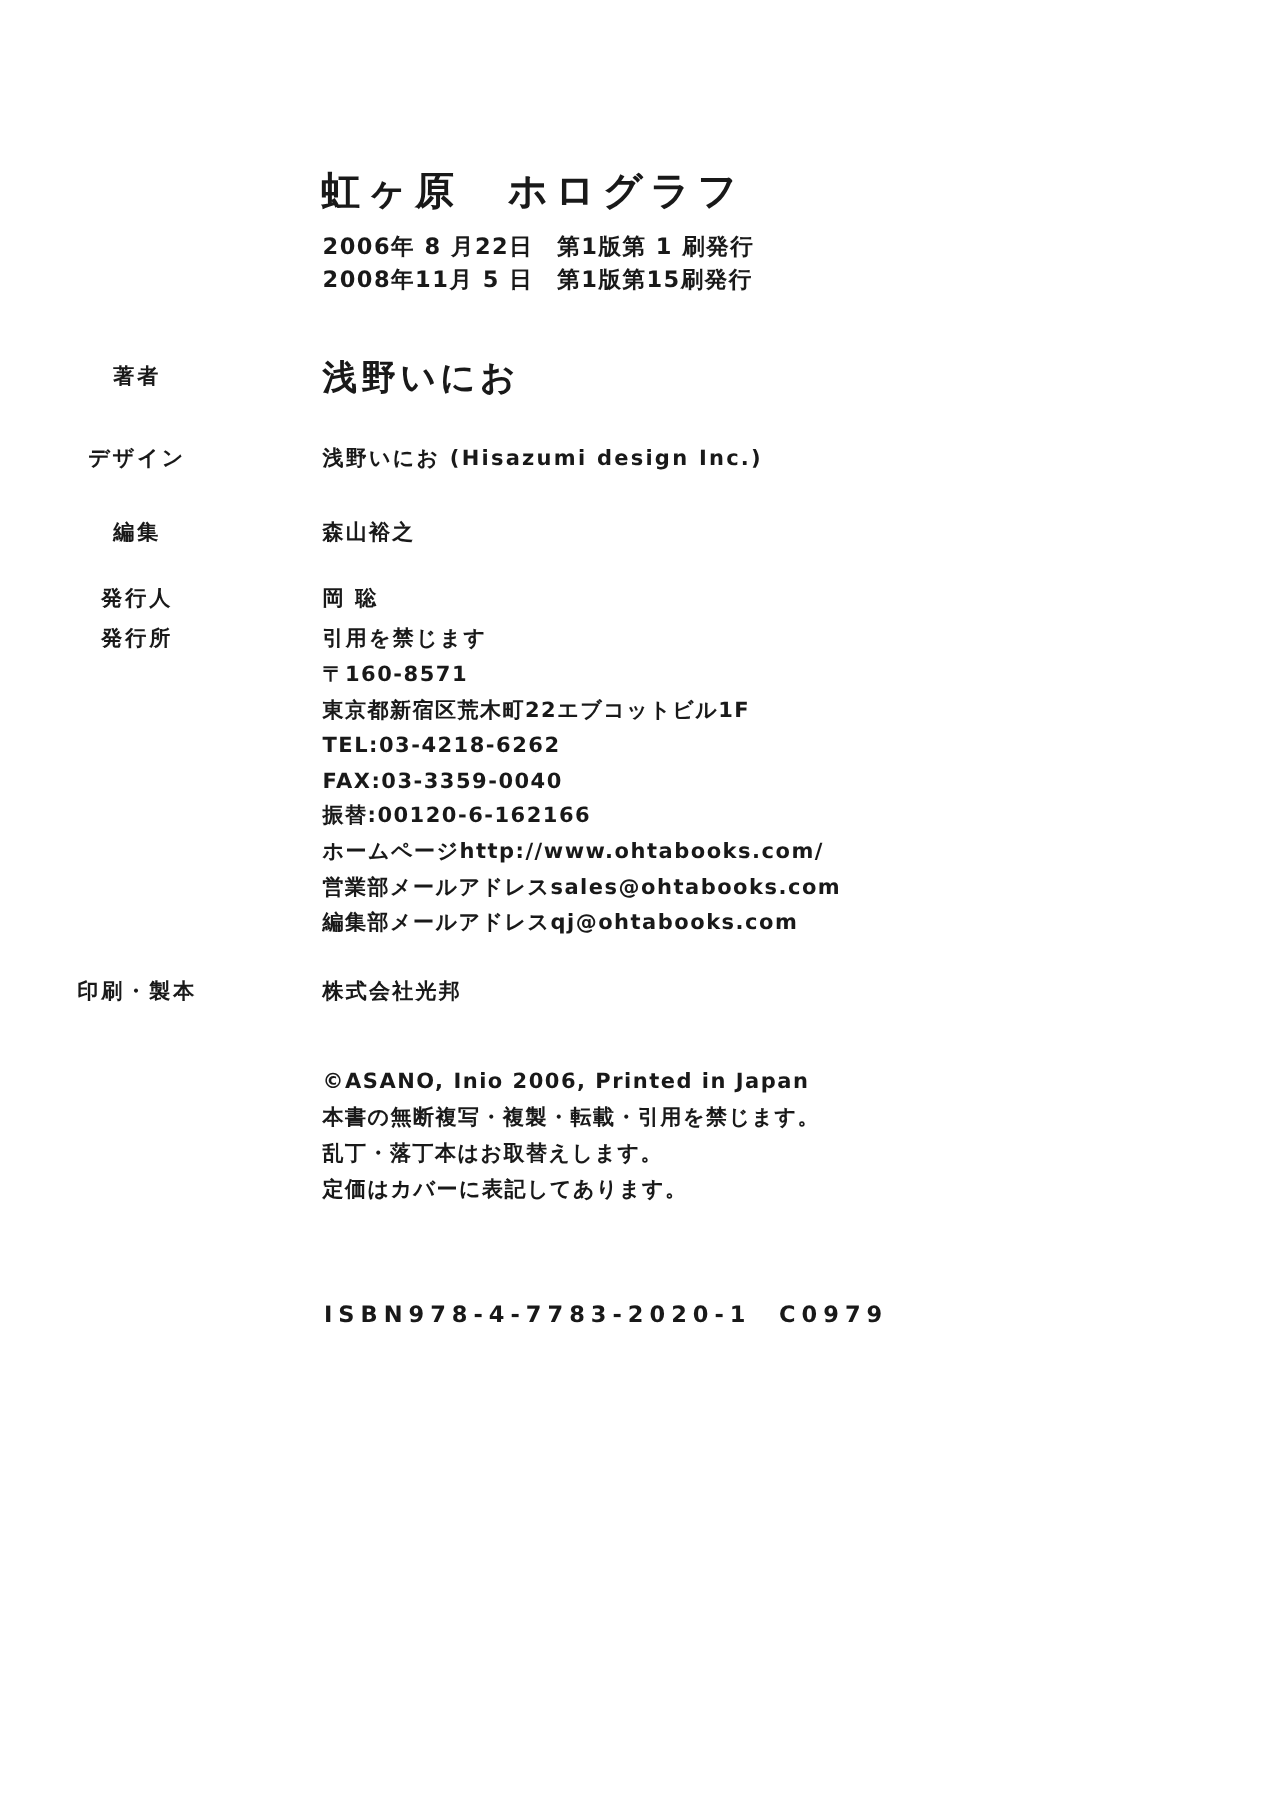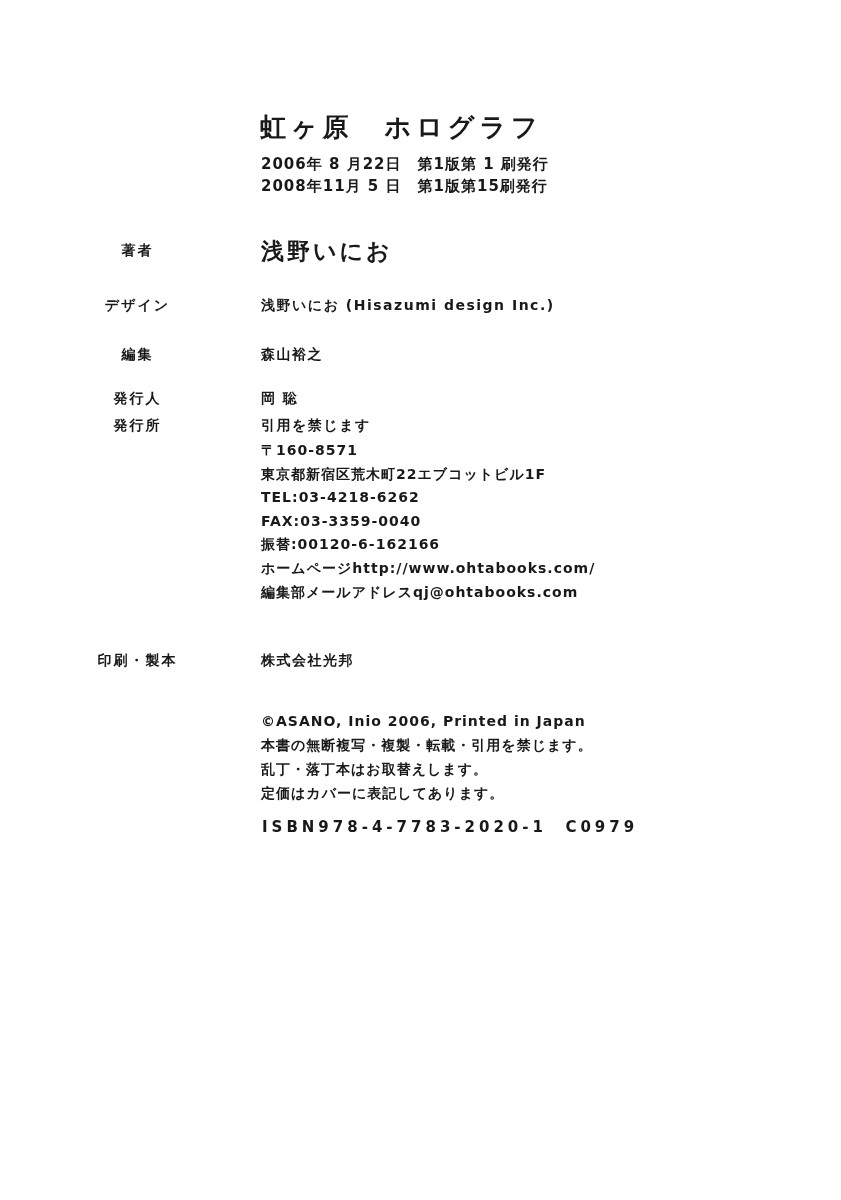--- a/index.html
+++ b/index.html
@@ -8,21 +8,20 @@
     background: #ffffff;
   }
   .page {
     position: relative;
     width: 703px;
     height: 1200px;
     background: #ffffff;
     font-family: "DejaVu Sans", sans-serif;
     color: #191919;
     overflow: hidden;
-    margin-left: 46px;
   }
   .txt { white-space: pre; }
 
   .title {
     position: absolute;
     left: 214px;
     top: 110px;
     font-size: 26px;
     font-weight: 700;
     letter-spacing: 5px;
@@ -79,21 +78,21 @@
     left: 215px;
     top: 709px;
     font-size: 14px;
     font-weight: 600;
     line-height: 24px;
     letter-spacing: 1px;
   }
   .isbn {
     position: absolute;
     left: 216px;
-    top: 818px;
+    top: 867px;
     font-size: 15px;
     font-weight: 700;
     letter-spacing: 4px;
     white-space: pre;
   }
 </style>
 </head>
 <body>
 
 <div class="page">
@@ -130,20 +129,21 @@
     <span class="value">引用を禁じます</span>
   </div>
 
   <div class="pub-lines">
     <div class="txt">〒160-8571</div>
     <div class="txt">東京都新宿区荒木町22エブコットビル1F</div>
     <div class="txt">TEL:03-4218-6262</div>
     <div class="txt">FAX:03-3359-0040</div>
     <div class="txt">振替:00120-6-162166</div>
     <div class="txt">ホームページhttp://www.ohtabooks.com/</div>
+    <div class="txt">営業部メールアドレスsales@ohtabooks.com</div>
     <div class="txt">編集部メールアドレスqj@ohtabooks.com</div>
   </div>
 
   <div class="row" style="top:652px">
     <span class="label">印刷・製本</span>
     <span class="value">株式会社光邦</span>
   </div>
 
   <div class="notes">
     <div class="txt">©ASANO, Inio 2006, Printed in Japan</div>

